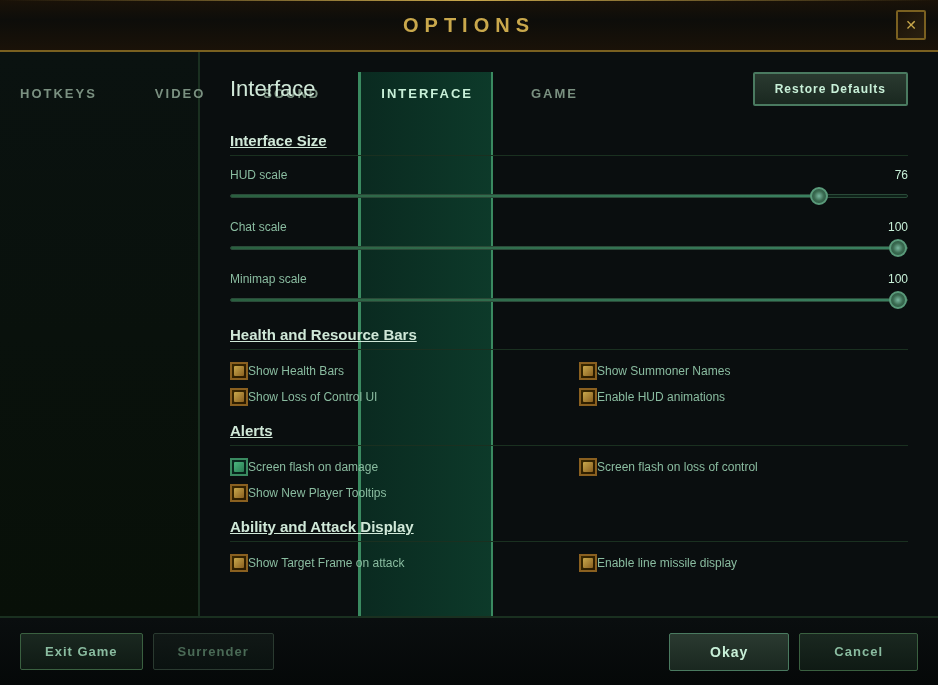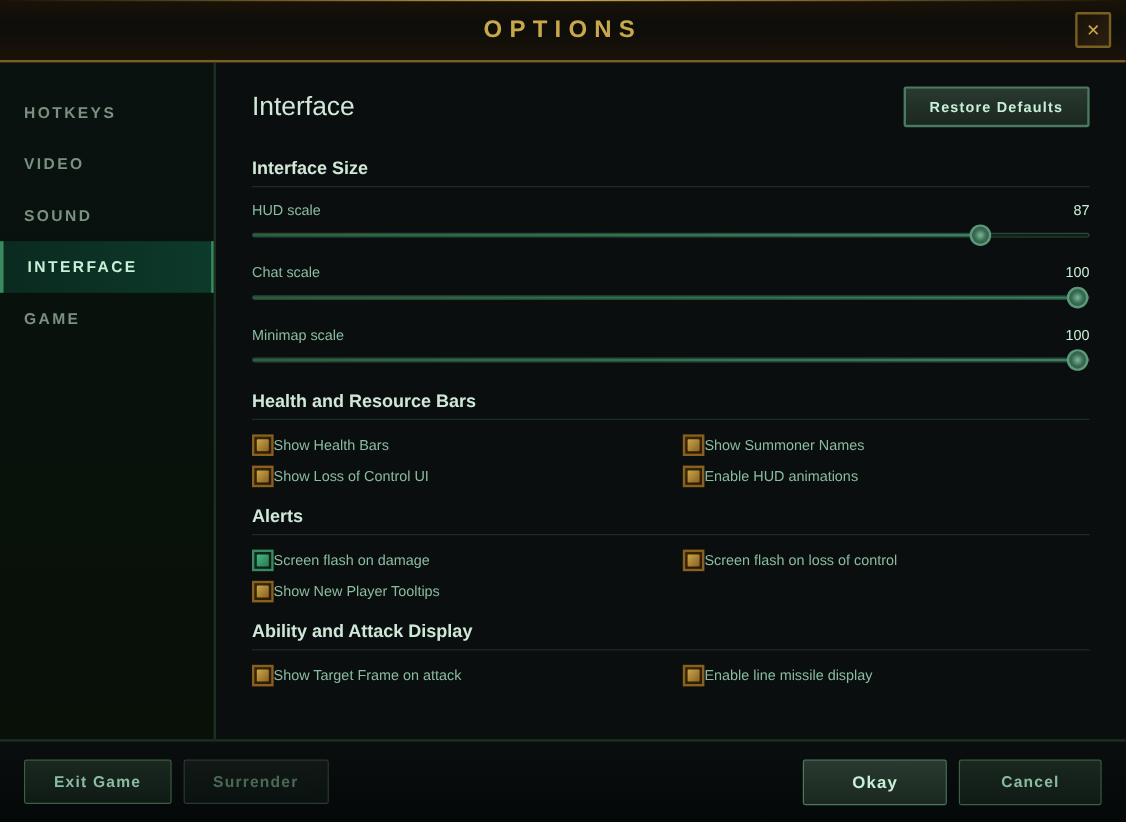--- a/index.html
+++ b/index.html
@@ -62,27 +62,28 @@
 
     
     .main-layout {
       display: flex;
       flex: 1;
       overflow: hidden;
     }
 
     
     .sidebar {
-      width: 180px;
+      width: 200px;
       background: linear-gradient(180deg, #0a1210 0%, #081008 100%);
       border-right: 2px solid #1a3020;
       display: flex;
-      flex-direction: column;
+      flex-direction: row;
       padding-top: 20px;
       flex-shrink: 0;
+      gap: 18px;
     }
 
     .sidebar-item {
       padding: 14px 20px;
       color: #7a9080;
       font-size: 13px;
       font-weight: bold;
       letter-spacing: 2px;
       text-transform: uppercase;
       cursor: pointer;
@@ -226,20 +227,21 @@
     }
 
     
     .section-title {
       color: #d0e8d8;
       font-size: 15px;
       font-weight: bold;
       margin: 16px 0 12px;
       border-bottom: 1px solid #1a3020;
       padding-bottom: 6px;
+      text-decoration: underline;
     }
 
     
     .slider-row {
       display: flex;
       align-items: flex-start;
       justify-content: space-between;
       margin-bottom: 4px;
     }
 
@@ -371,21 +373,21 @@
       <span class="content-title">Interface</span>
       <button class="restore-btn">Restore Defaults</button>
     </div>
 
     <div class="content-scroll">
 
       <div class="section-title">Interface Size</div>
 
       <div class="slider-row">
         <span class="slider-label">HUD scale</span>
-        <span class="slider-value">87</span>
+        <span class="slider-value">76</span>
       </div>
       <div class="slider-container">
         <div class="slider-track">
           <div class="slider-fill" style="width:87%"></div>
           <div class="slider-thumb" style="left:calc(87% - 9px)"></div>
         </div>
       </div>
 
       <div class="slider-row">
         <span class="slider-label">Chat scale</span>

